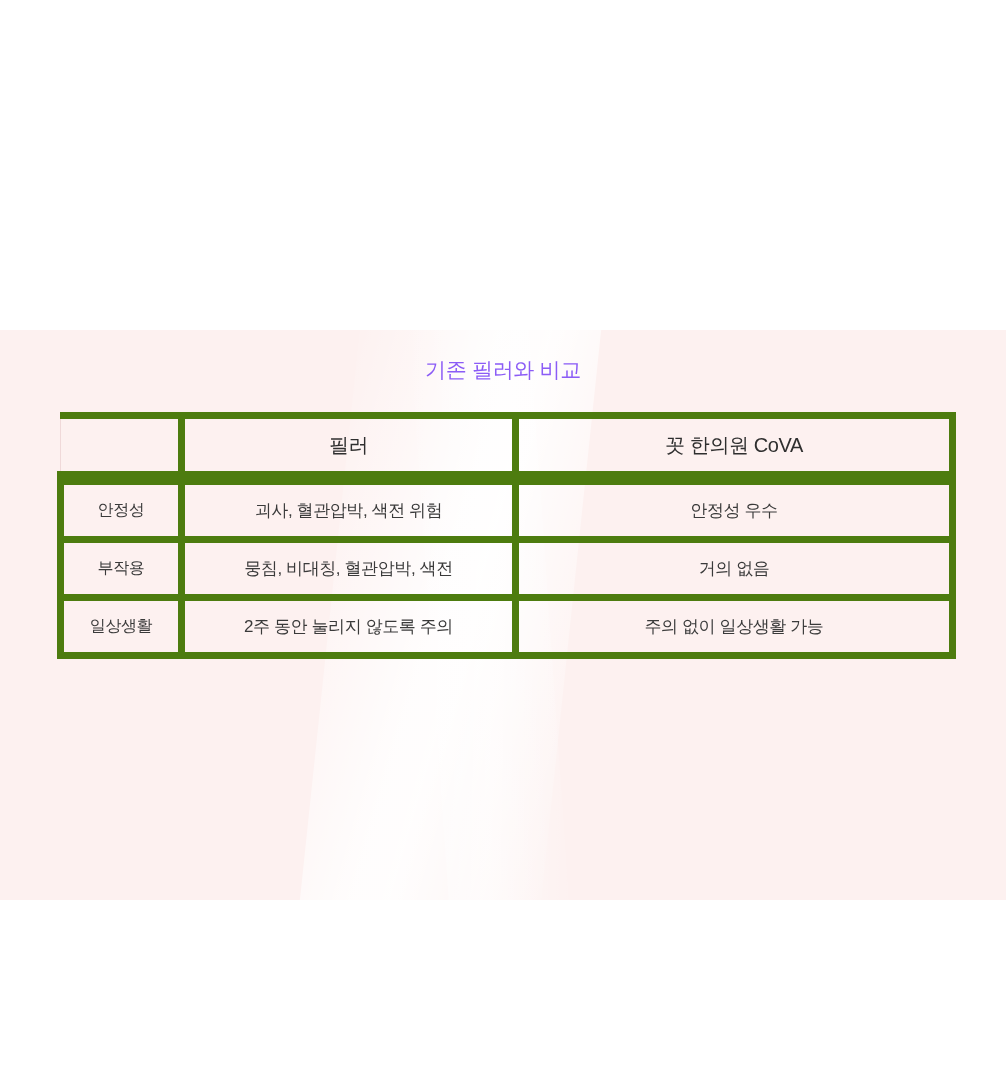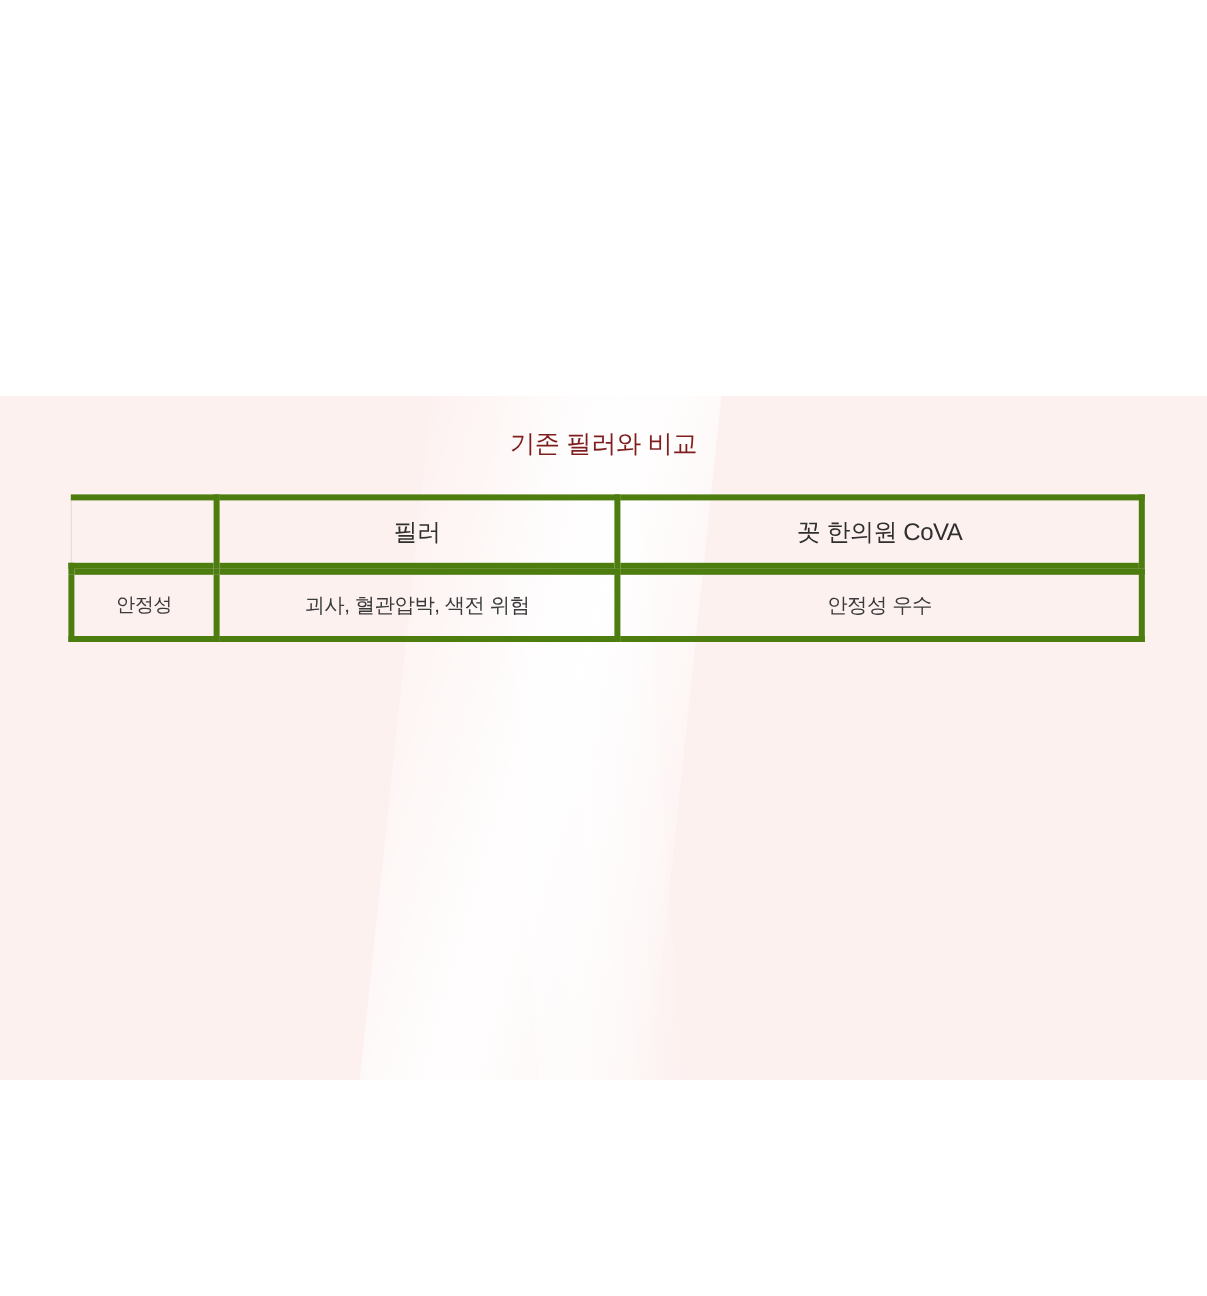--- a/index.html
+++ b/index.html
@@ -60,42 +60,42 @@
     pointer-events: none;
   }
 
   .panel-title {
     position: absolute;
     top: 26px;
     left: 0;
     width: 1006px;
     text-align: center;
     font-size: 21px;
-    color: #7f1d1d;
+    color: #8b5cf6;
     letter-spacing: -0.3px;
   }
 
   .table-wrap {
     position: absolute;
     top: 82px;
     left: 57px;
     width: 892px;
   }
   table.cmp {
     border-collapse: collapse;
     width: 892px;
     table-layout: fixed;
     background: transparent;
   }
   table.cmp col.c0 { width: 121px; }
   table.cmp col.c1 { width: 334px; }
   table.cmp col.c2 { width: 437px; }
 
   table.cmp th, table.cmp td {
-    border: 5px solid #4d7c0f;
+    border: 7px solid #4d7c0f;
     text-align: center;
     vertical-align: middle;
     color: #3a3a3a;
     font-weight: normal;
     letter-spacing: -0.4px;
   }
   table.cmp thead th {
     height: 50px;
     font-size: 20px;
     border-bottom: none;
@@ -166,19 +166,29 @@
             <td></td>
             <td></td>
           </tr>
         </thead>
         <tbody>
           <tr>
             <td class="label">안정성</td>
             <td class="colA">괴사, 혈관압박, 색전 위험</td>
             <td class="colB">안정성 우수</td>
           </tr>
+          <tr>
+            <td class="label">부작용</td>
+            <td class="colA">뭉침, 비대칭, 혈관압박, 색전</td>
+            <td class="colB">거의 없음</td>
+          </tr>
+          <tr>
+            <td class="label">일상생활</td>
+            <td class="colA">2주 동안 눌리지 않도록 주의</td>
+            <td class="colB">주의 없이 일상생활 가능</td>
+          </tr>
         </tbody>
       </table>
     </div>
   </div>
 
   <div class="bottom-blank"></div>
 </div>
 
 </body></html>

